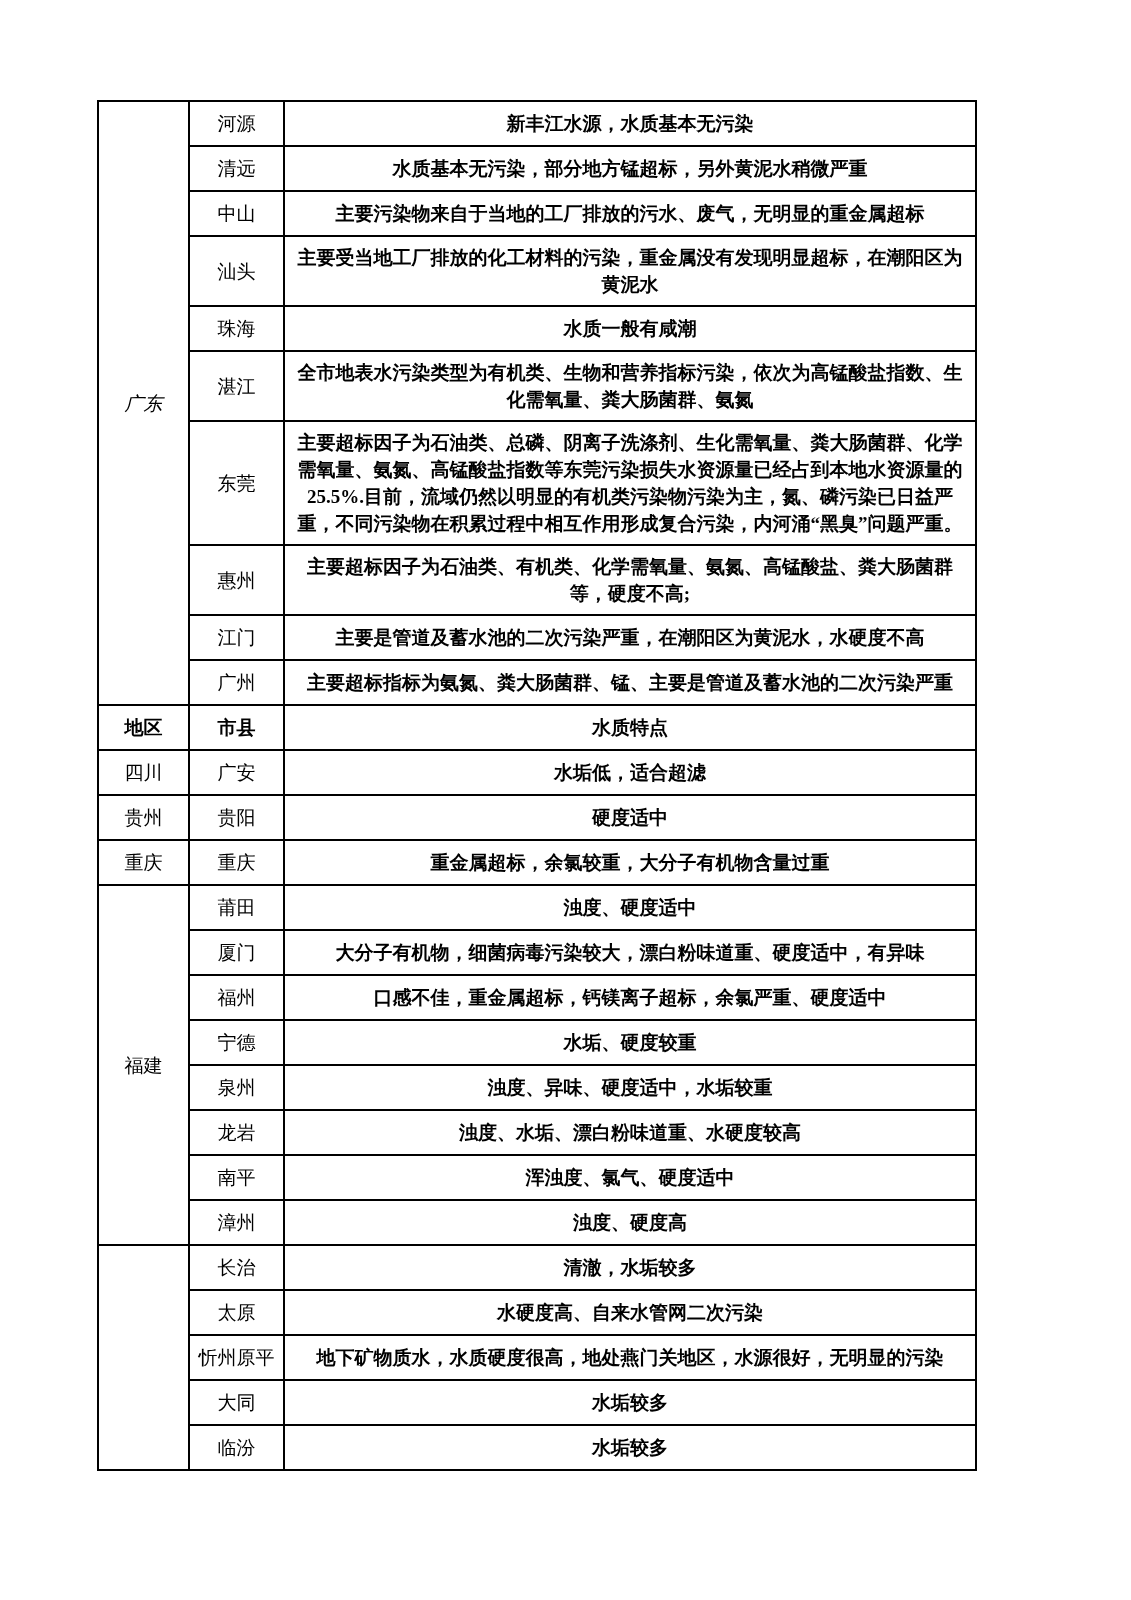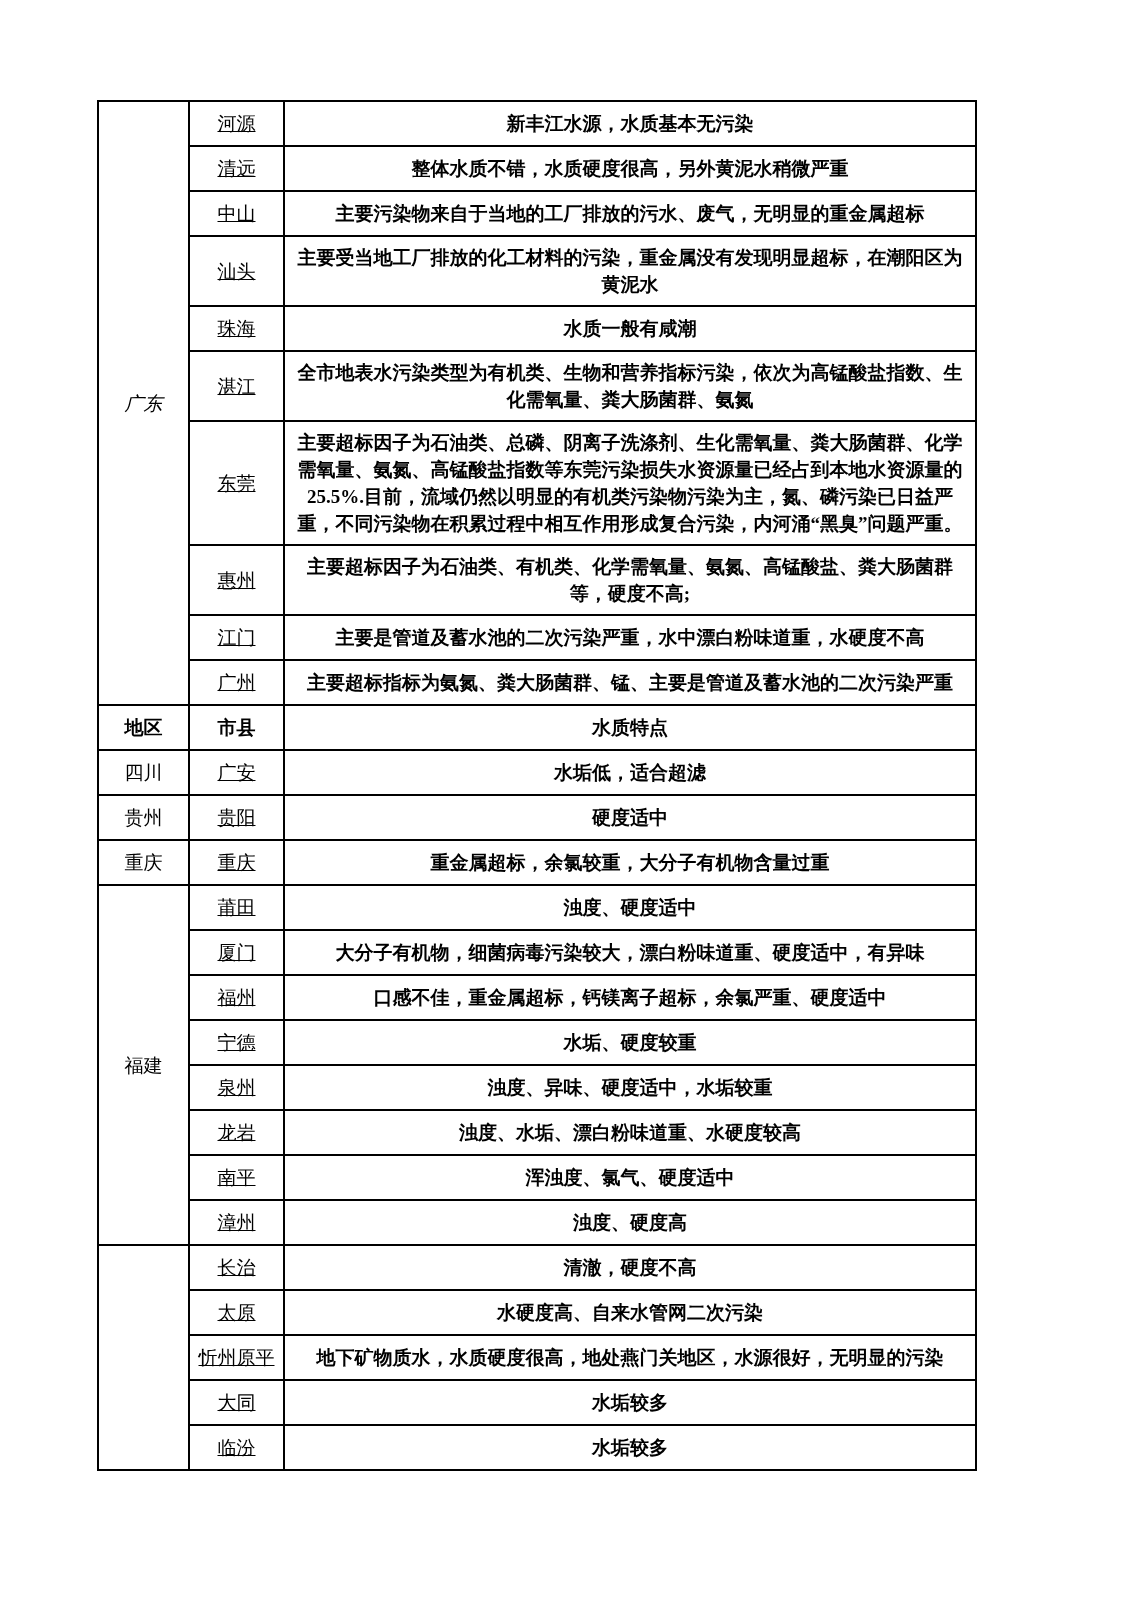--- a/index.html
+++ b/index.html
@@ -38,21 +38,21 @@
     text-align: center;
     vertical-align: middle;
     padding: 7px 8px;
     height: 29px;
     word-break: break-all;
   }
   col.c-region  { width: 91px; }
   col.c-city    { width: 95px; }
   col.c-feature { width: 692px; }
 
-  td.city-cell { padding: 7px 2px; text-decoration: underline; }
+  td.city-cell { padding: 7px 2px; }
   td.feature-cell { padding: 7px 10px; font-weight: bold; }
 
   
   td.region-top {
     border-top: none;
     vertical-align: top;
     padding-top: 100px;
     font-style: italic;
   }
   
@@ -78,21 +78,21 @@
 
         <tr>
           <td class="region-cell region-top" rowspan="10">
             <span>广东</span>
           </td>
           <td class="city-cell">河源</td>
           <td class="feature-cell">新丰江水源，水质基本无污染</td>
         </tr>
         <tr>
           <td class="city-cell">清远</td>
-          <td class="feature-cell">整体水质不错，水质硬度很高，另外黄泥水稍微严重</td>
+          <td class="feature-cell">水质基本无污染，部分地方锰超标，另外黄泥水稍微严重</td>
         </tr>
         <tr>
           <td class="city-cell">中山</td>
           <td class="feature-cell">主要污染物来自于当地的工厂排放的污水、废气，无明显的重金属超标</td>
         </tr>
         <tr>
           <td class="city-cell">汕头</td>
           <td class="feature-cell">主要受当地工厂排放的化工材料的污染，重金属没有发现明显超标，在潮阳区为黄泥水</td>
         </tr>
         <tr>
@@ -106,21 +106,21 @@
         <tr>
           <td class="city-cell">东莞</td>
           <td class="feature-cell">主要超标因子为石油类、总磷、阴离子洗涤剂、生化需氧量、粪大肠菌群、化学需氧量、氨氮、高锰酸盐指数等东莞污染损失水资源量已经占到本地水资源量的25.5%.目前，流域仍然以明显的有机类污染物污染为主，氮、磷污染已日益严重，不同污染物在积累过程中相互作用形成复合污染，内河涌“黑臭”问题严重。</td>
         </tr>
         <tr>
           <td class="city-cell">惠州</td>
           <td class="feature-cell">主要超标因子为石油类、有机类、化学需氧量、氨氮、高锰酸盐、粪大肠菌群等，硬度不高;</td>
         </tr>
         <tr>
           <td class="city-cell">江门</td>
-          <td class="feature-cell">主要是管道及蓄水池的二次污染严重，水中漂白粉味道重，水硬度不高</td>
+          <td class="feature-cell">主要是管道及蓄水池的二次污染严重，在潮阳区为黄泥水，水硬度不高</td>
         </tr>
         <tr>
           <td class="city-cell">广州</td>
           <td class="feature-cell">主要超标指标为氨氮、粪大肠菌群、锰、主要是管道及蓄水池的二次污染严重</td>
         </tr>
 
         <tr class="hdr">
           <td>地区</td>
           <td>市县</td>
           <td>水质特点</td>
@@ -174,21 +174,21 @@
           <td class="feature-cell">浑浊度、氯气、硬度适中</td>
         </tr>
         <tr>
           <td class="city-cell">漳州</td>
           <td class="feature-cell">浊度、硬度高</td>
         </tr>
 
         <tr>
           <td class="region-cell region-open-bottom" rowspan="5"></td>
           <td class="city-cell">长治</td>
-          <td class="feature-cell">清澈，硬度不高</td>
+          <td class="feature-cell">清澈，水垢较多</td>
         </tr>
         <tr>
           <td class="city-cell">太原</td>
           <td class="feature-cell">水硬度高、自来水管网二次污染</td>
         </tr>
         <tr>
           <td class="city-cell">忻州原平</td>
           <td class="feature-cell">地下矿物质水，水质硬度很高，地处燕门关地区，水源很好，无明显的污染</td>
         </tr>
         <tr>

